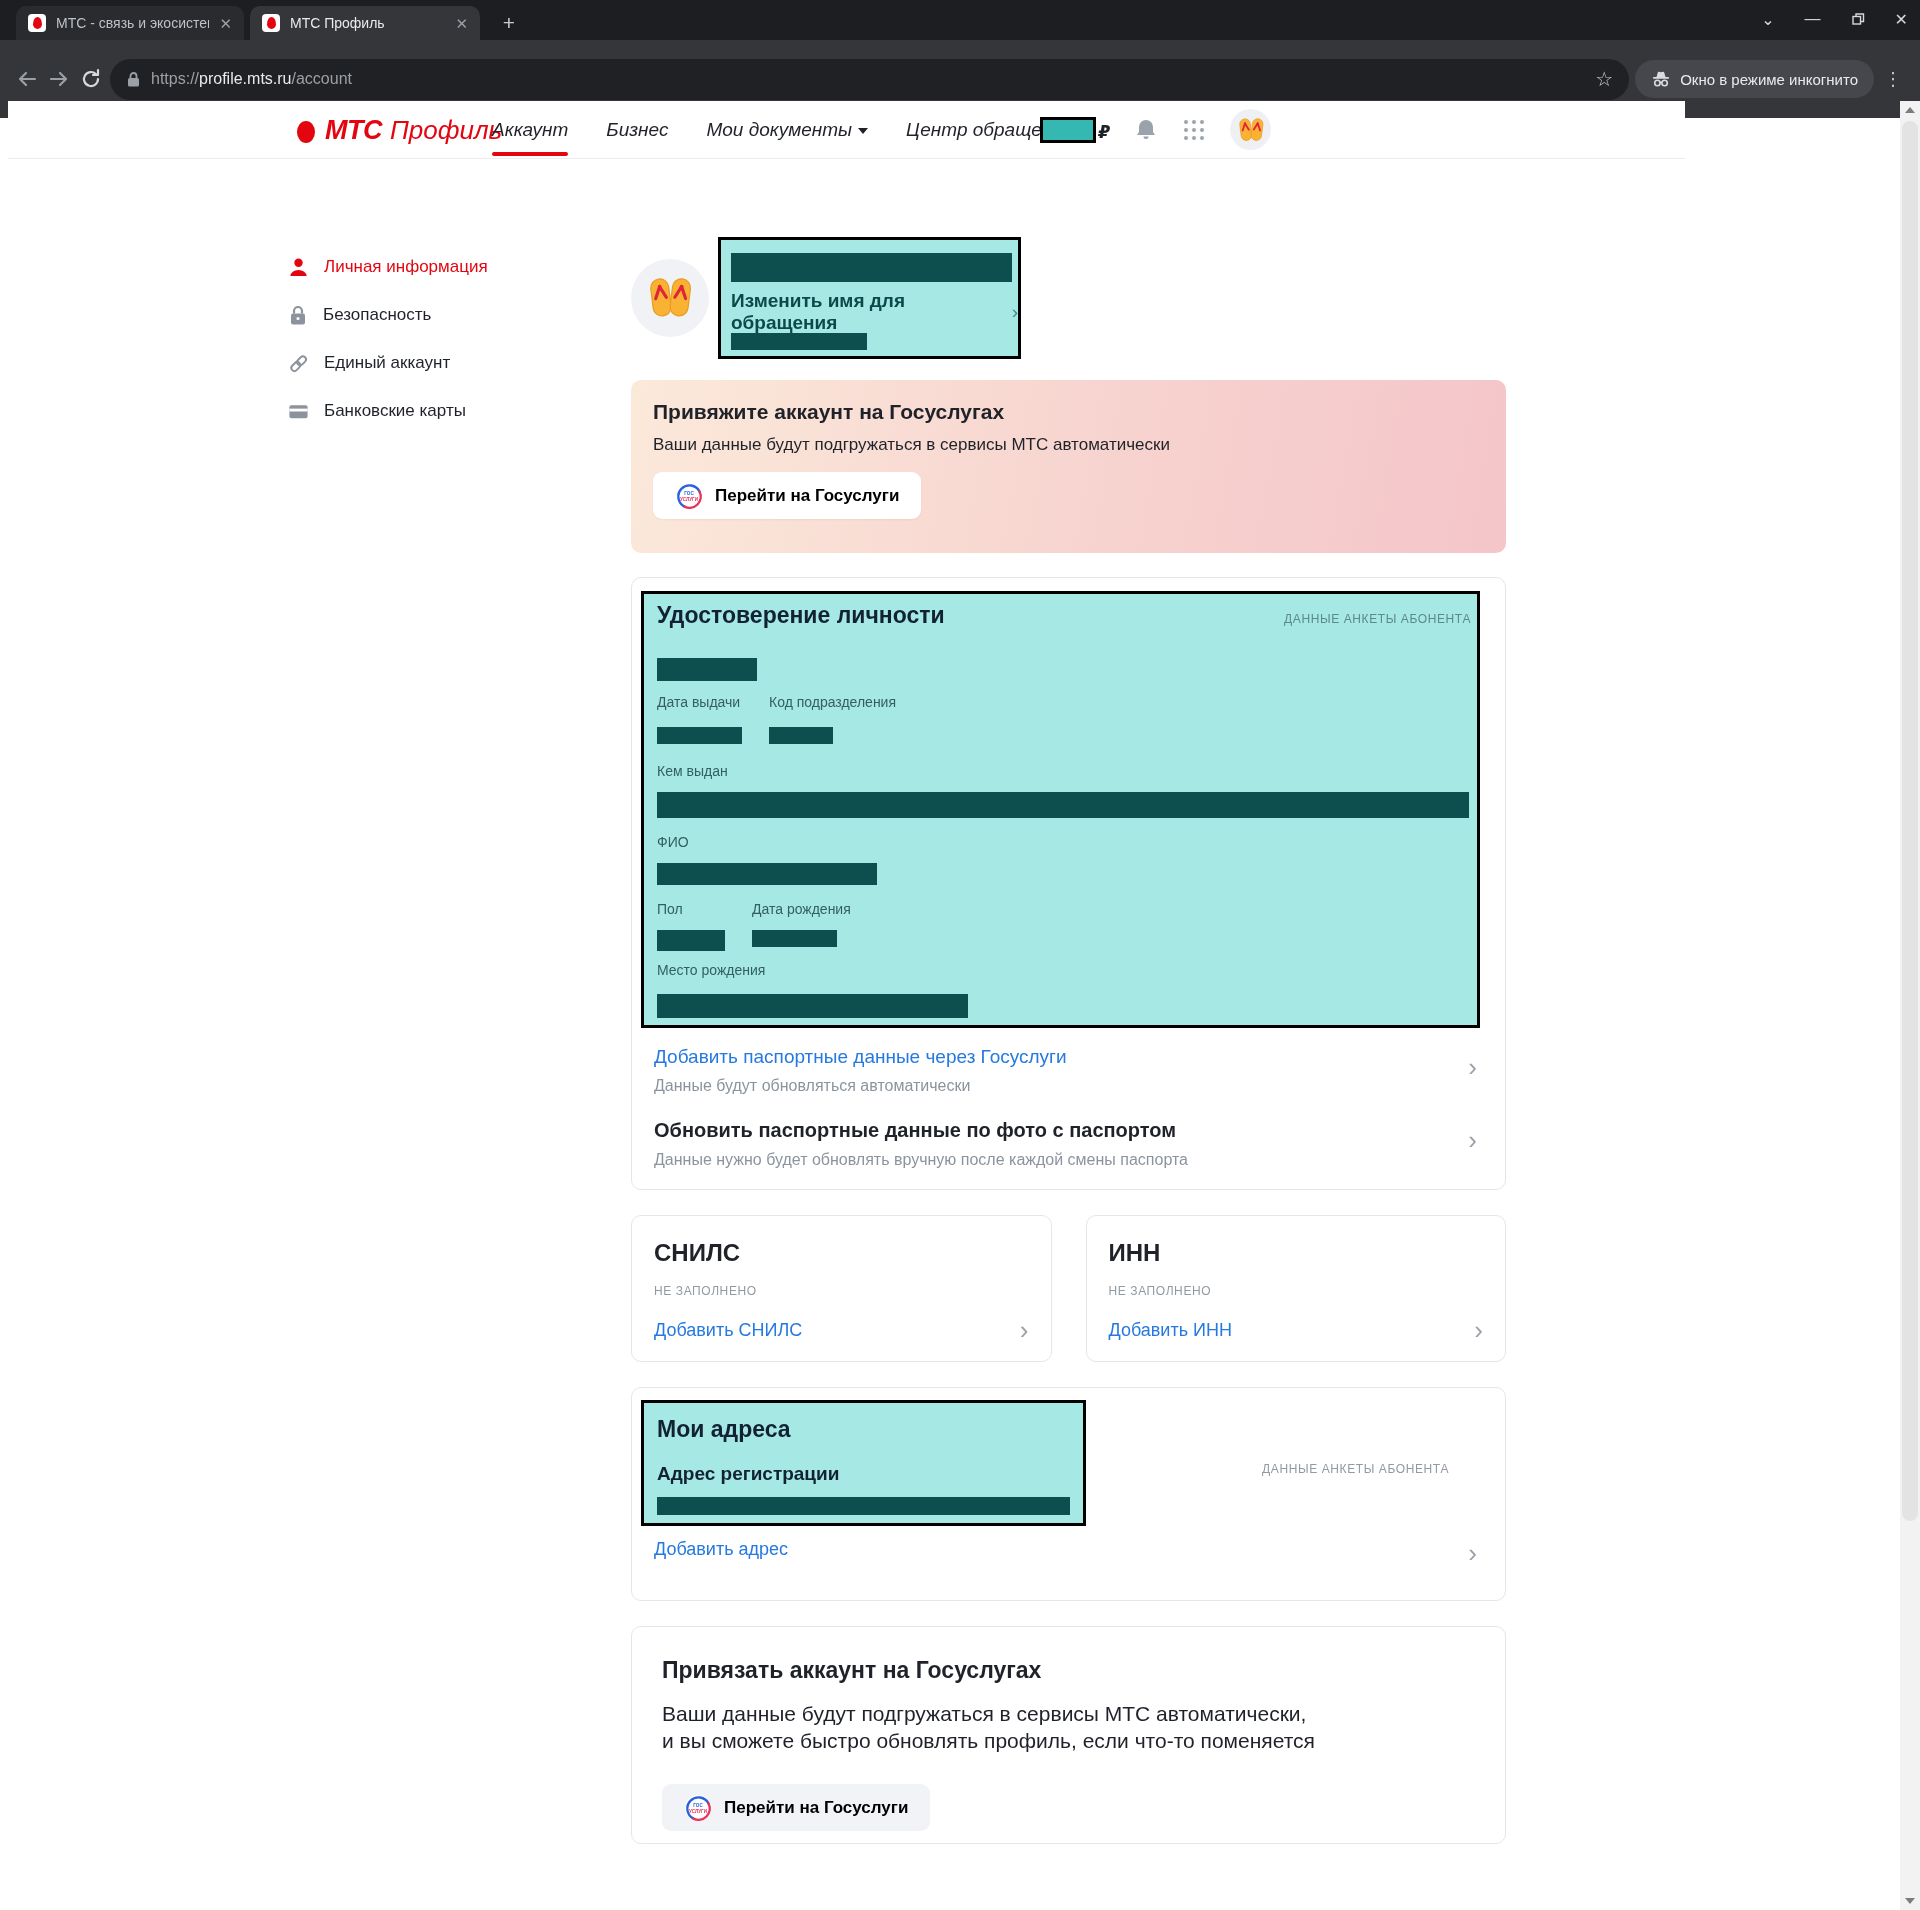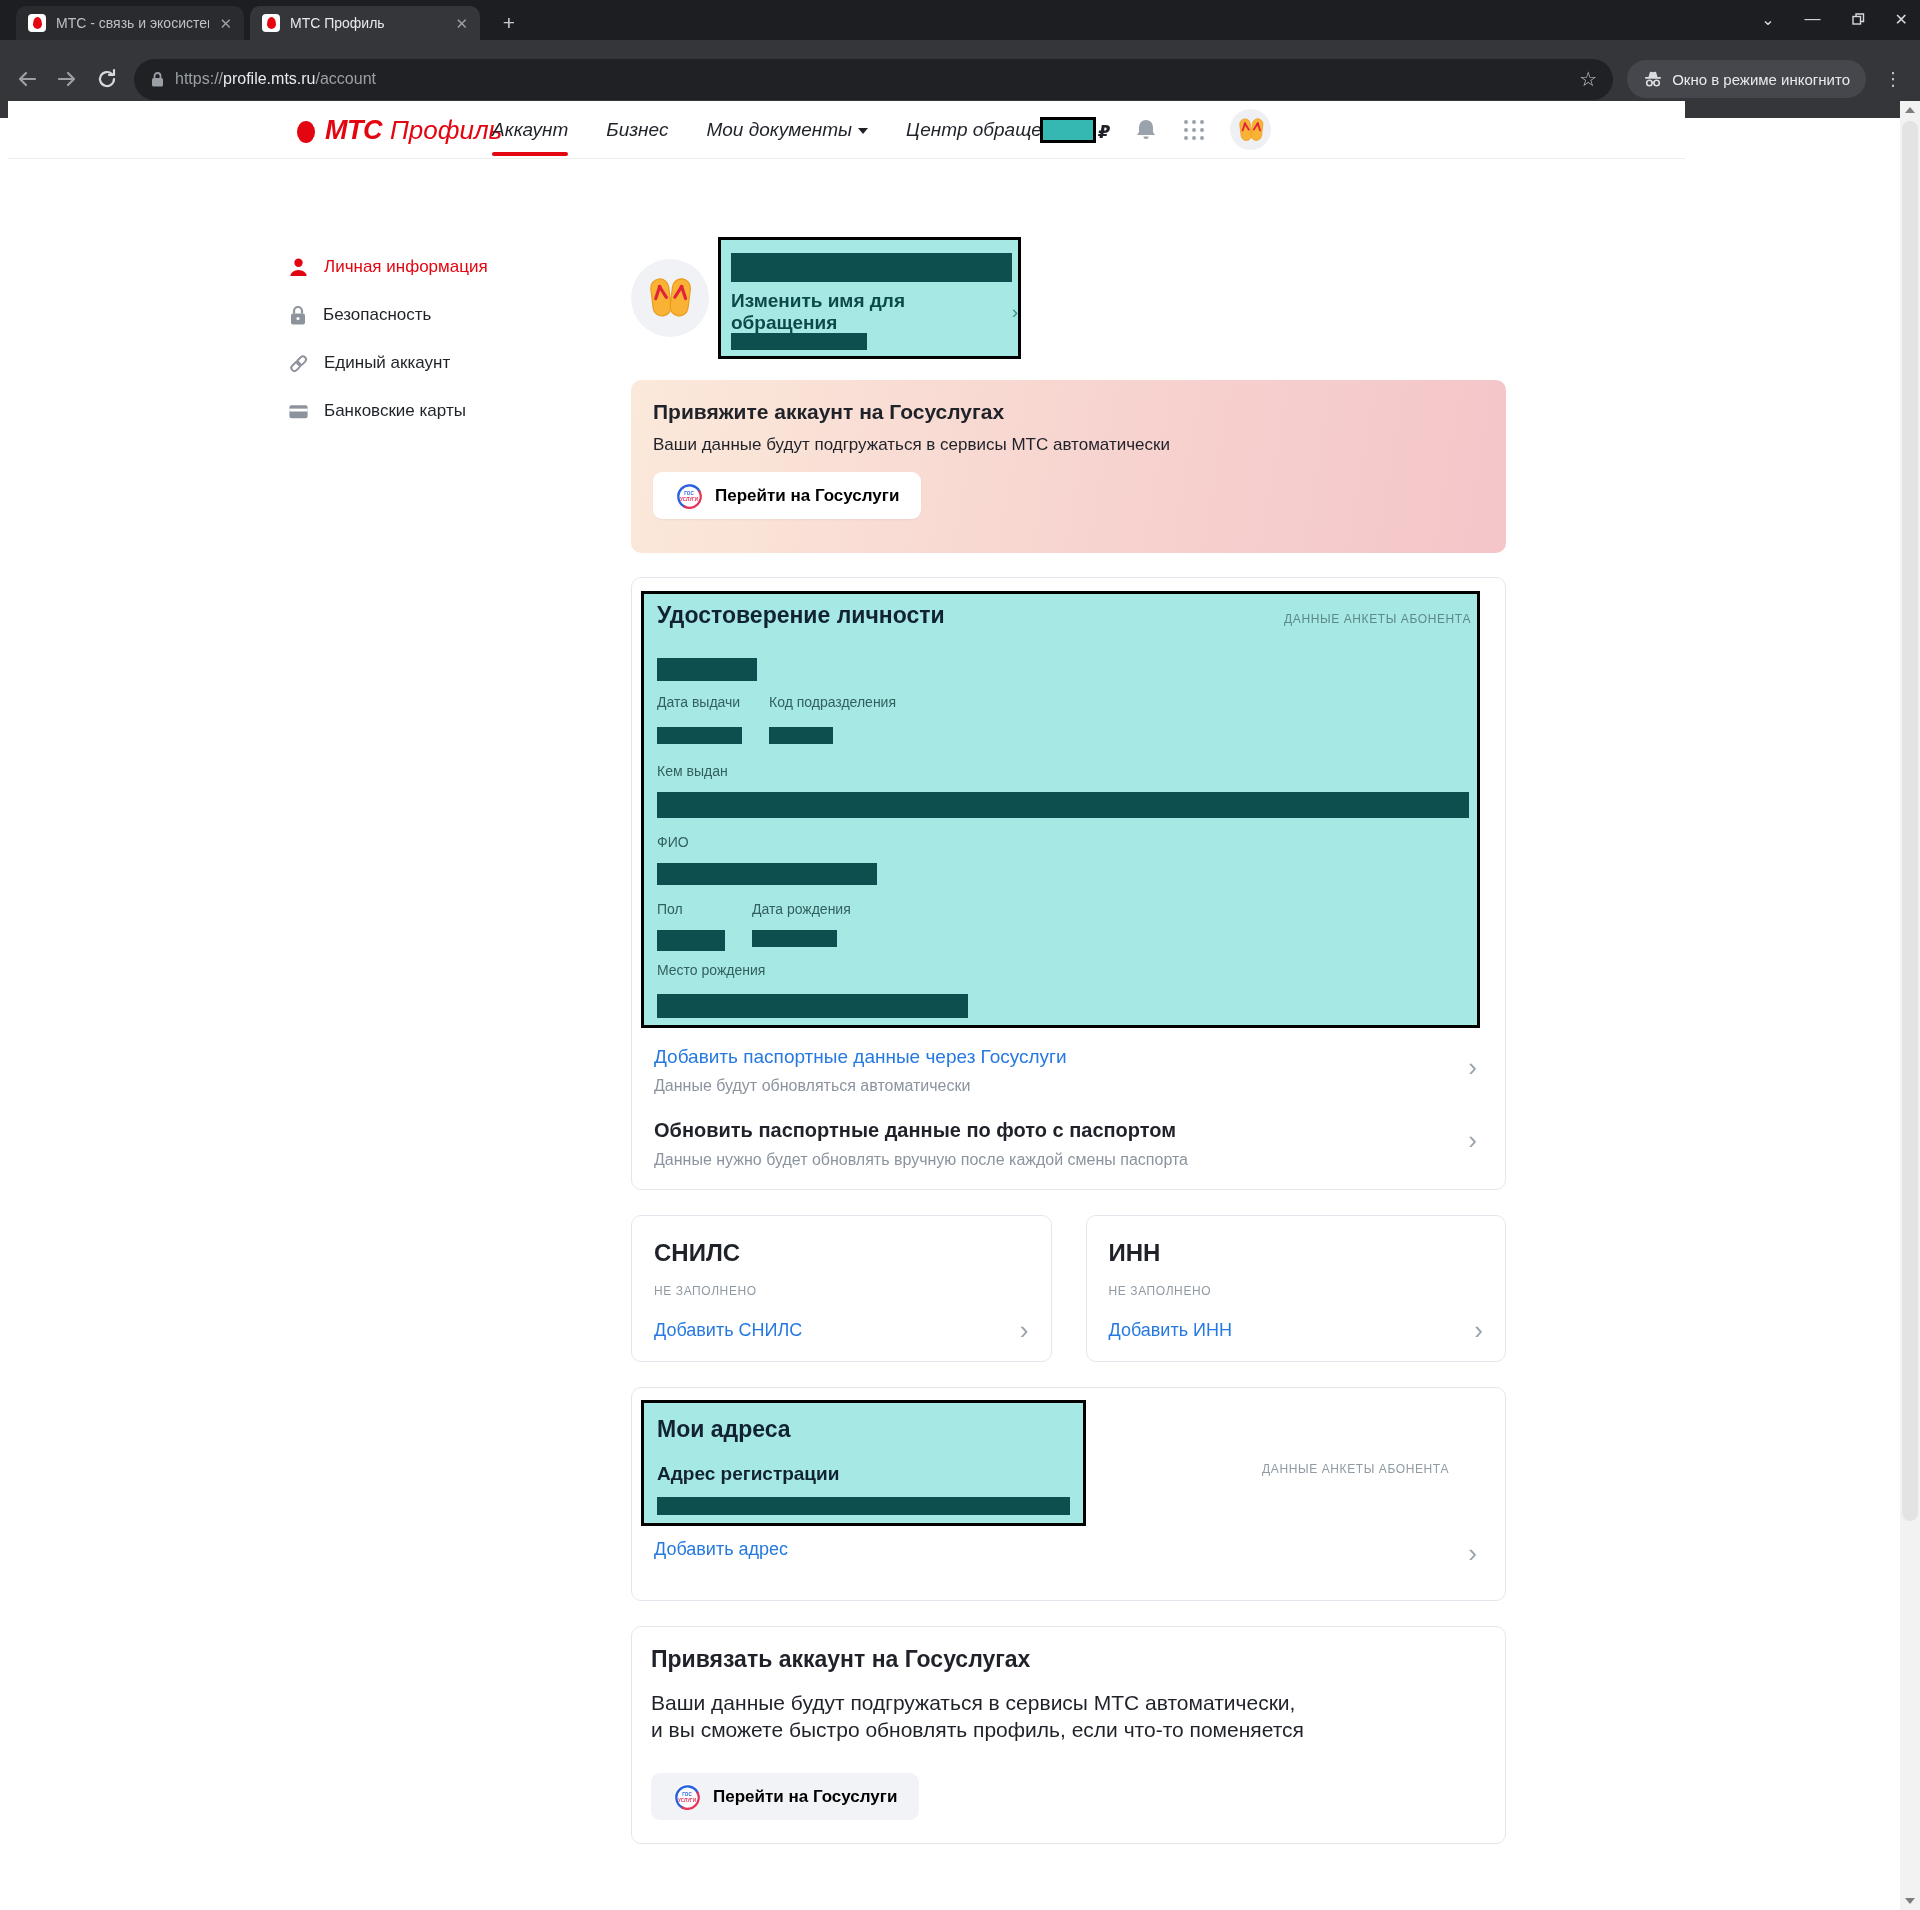--- a/index.html
+++ b/index.html
@@ -12,21 +12,21 @@
   .tab { position:absolute; top:6px; height:34px; border-radius:10px 10px 0 0; display:flex; align-items:center; padding:0 12px; gap:10px; }
   .tab.inactive { left:16px; width:228px; background:#292b2e; color:#bdc1c6; }
   .tab.active { left:250px; width:230px; background:#35363a; color:#e8eaed; }
   .tab-title { font-size:14px; white-space:nowrap; overflow:hidden; flex:1; }
   .tab-close { color:#9aa0a6; font-size:15px; line-height:1; cursor:default; }
   .favicon { width:18px; height:18px; background:#fff; border-radius:4px; display:flex; align-items:center; justify-content:center; flex:0 0 18px; }
   .favicon .egg { width:9px; height:12px; background:#e30611; border-radius:50% 50% 50% 50%/60% 60% 40% 40%; }
   .newtab { position:absolute; left:496px; top:10px; width:26px; height:26px; color:#c7cacd; font-size:21px; text-align:center; line-height:25px; }
   .winctl { position:absolute; right:12px; top:2px; display:flex; gap:30px; align-items:center; color:#d6d8da; height:34px; }
   .winctl span { font-size:16px; }
-  .toolbar { position:relative; height:78px; background:#35363a; display:flex; align-items:center; padding:0 14px; gap:14px; }
+  .toolbar { position:relative; height:78px; background:#35363a; display:flex; align-items:center; padding:0 14px; gap:6px; }
   .navbtn { width:26px; height:26px; flex:0 0 auto; }
   .omnibox { flex:1; height:41px; background:#202124; border-radius:21px; display:flex; align-items:center; padding:0 16px; gap:10px; color:#9aa0a6; font-size:16px; }
   .omni-url { font-size:16px; }
   .omni-url .host { color:#e8eaed; }
   .star { color:#c7cacd; font-size:20px; margin-left:4px; }
   .incog-chip { height:38px; background:#46474c; border-radius:19px; display:flex; align-items:center; gap:9px; padding:0 16px; color:#e8eaed; font-size:15px; }
   .menu-dots { color:#c7cacd; font-size:18px; letter-spacing:0; padding:0 4px; }
 
   
   .mts-header { position:absolute; top:101px; left:8px; width:1677px; height:58px; background:#fff; border-bottom:1px solid #ededef;font-style:italic; }
@@ -89,21 +89,21 @@
   .mini-link { display:flex; justify-content:space-between; align-items:center; font-size:18px; color:#2579e0; cursor:pointer; }
   .mini-link .chevron { margin-top:0; }
 
   .addr-card { height:214px; margin-bottom:25px; }
   .addr-overlay { left:9px; top:12px; width:445px; height:126px; }
   .addr-title { position:absolute; left:13px; top:13px; font-size:23px; font-weight:bold; color:#123; }
   .addr-reg { position:absolute; left:13px; top:60px; font-size:19px; font-weight:bold; color:#123; }
   .addr-badge { position:absolute; right:56px; top:74px; }
   .addr-action { position:absolute; left:22px; right:28px; top:144px; display:flex; justify-content:space-between; align-items:center; font-size:18px; color:#2579e0; cursor:pointer; }
 
-  .link-card { height:218px; padding:19px; }
+  .link-card { height:218px; padding:30px; }
   .link-card h2 { font-size:23px; margin-bottom:16px; }
   .link-card .body { font-size:21px; line-height:27px; max-width:660px; margin-bottom:13px; }
   .link-card .note { font-size:17px; color:#8b949e; margin-bottom:16px; }
 
   .page-footer { margin-top:24px; text-align:center; font-size:15px; color:#8d969f; }
 
   
   .scrollbar { position:absolute; right:0; top:101px; width:20px; height:1809px; background:#f2f2f2; }
   .sb-arrow { position:absolute; left:0; width:20px; height:18px; display:flex; align-items:center; justify-content:center; }
   .tri-up { width:0; height:0; border-left:5px solid transparent; border-right:5px solid transparent; border-bottom:6px solid #7d7d7d; }

